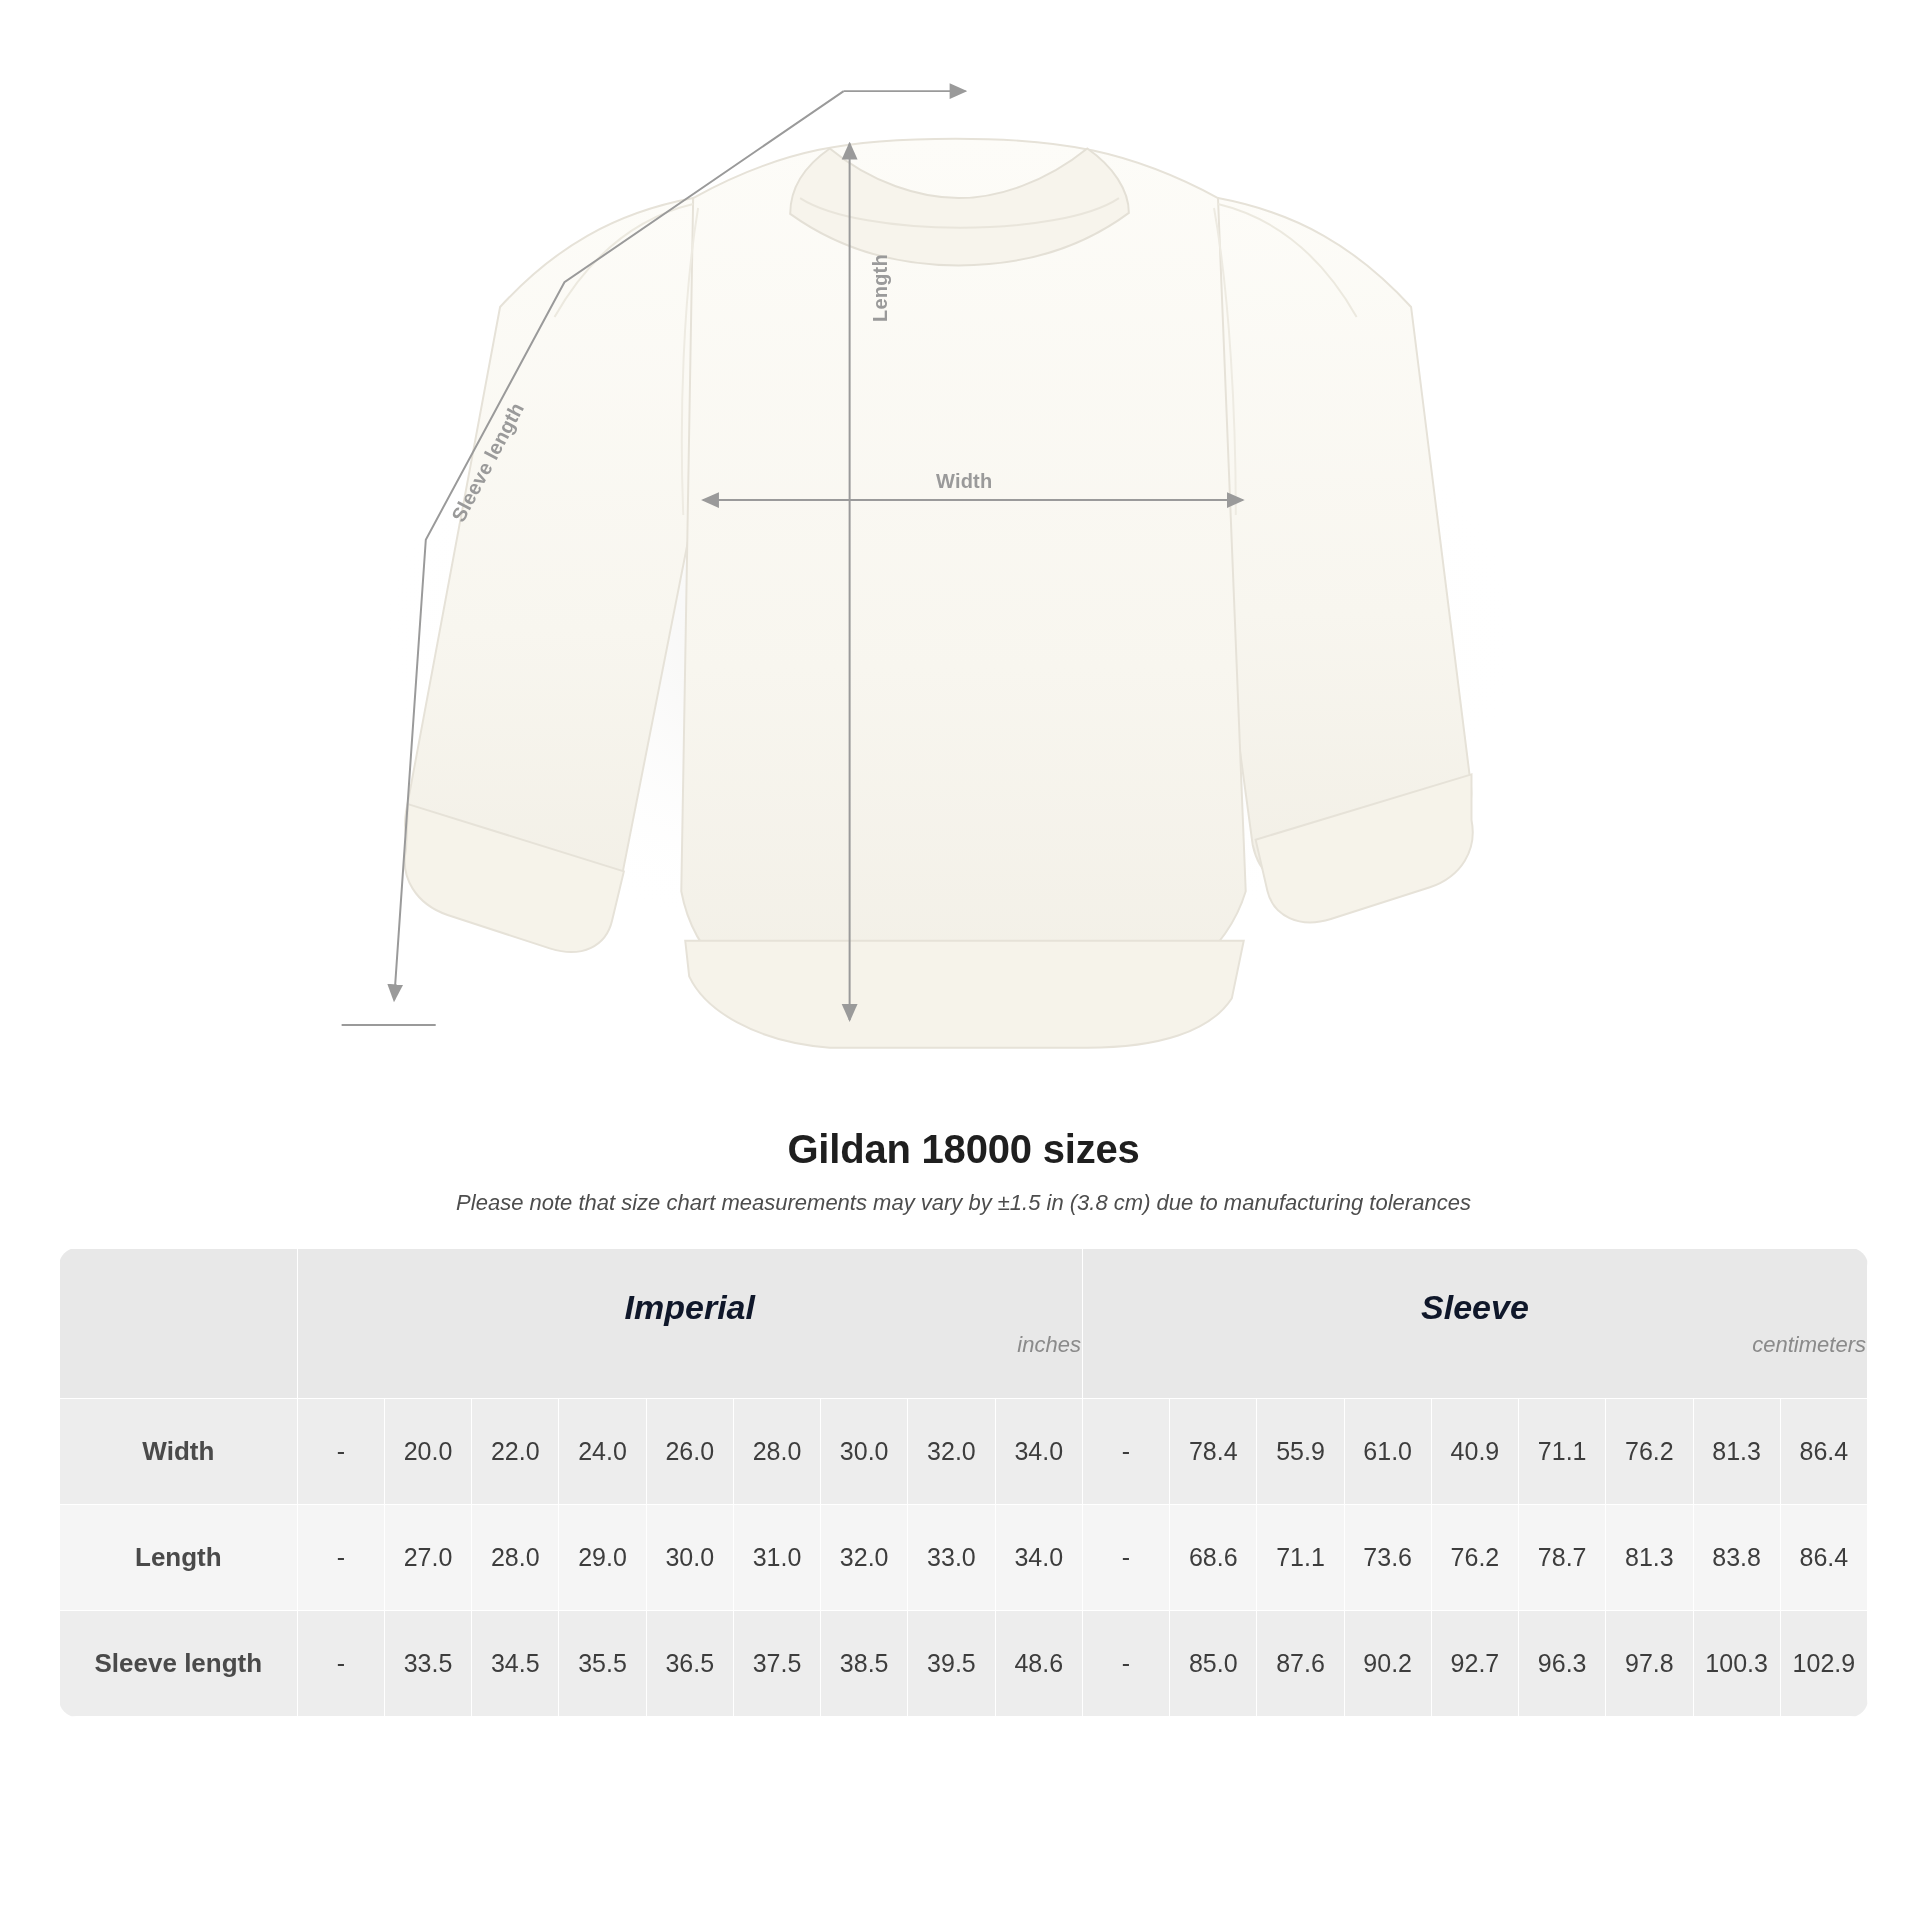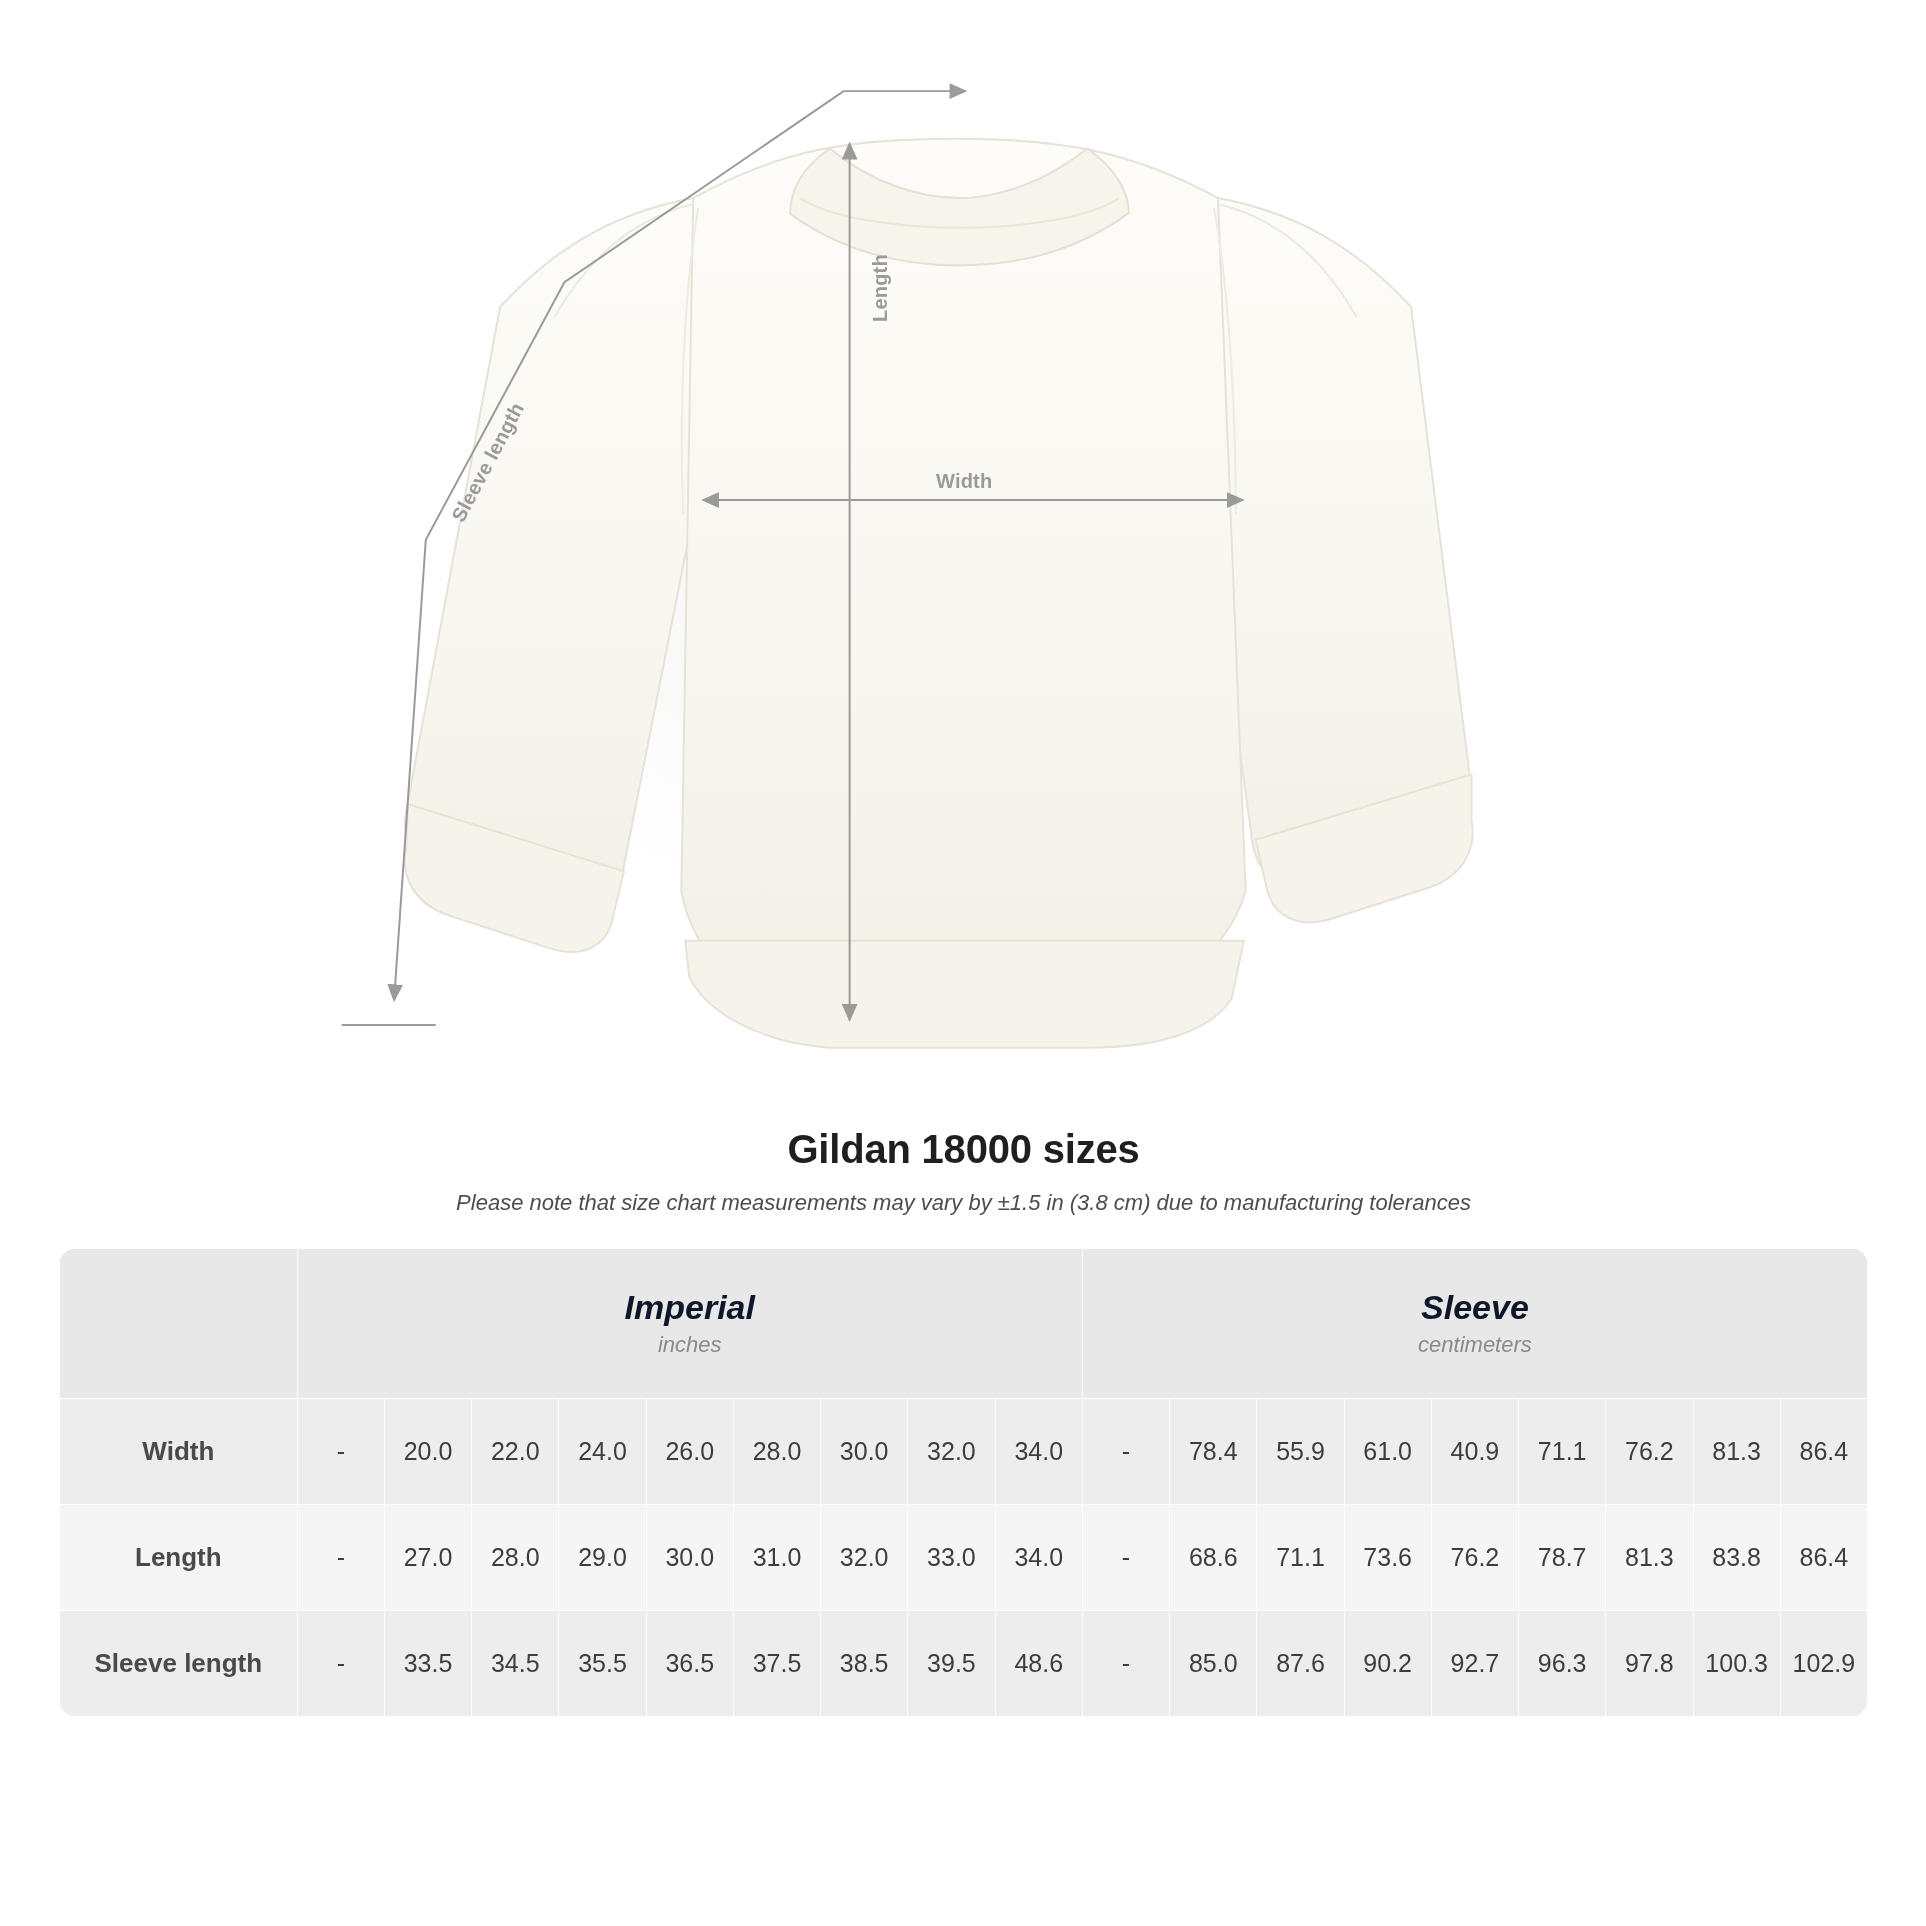--- a/index.html
+++ b/index.html
@@ -107,20 +107,21 @@
     font-weight: bold;
     font-style: italic;
     color: #0f172a;
     line-height: 1.25;
   }
   .unit-sub {
     font-size: 22px;
     font-style: italic;
     color: #8a8a8a;
     line-height: 1.5;
+    text-align: right;
   }
   .unit-row td.corner {
     background: #e8e8e8;
   }
 
   
   .size-row td {
     background: #ffffff;
     height: 103px;
     font-weight: bold;

